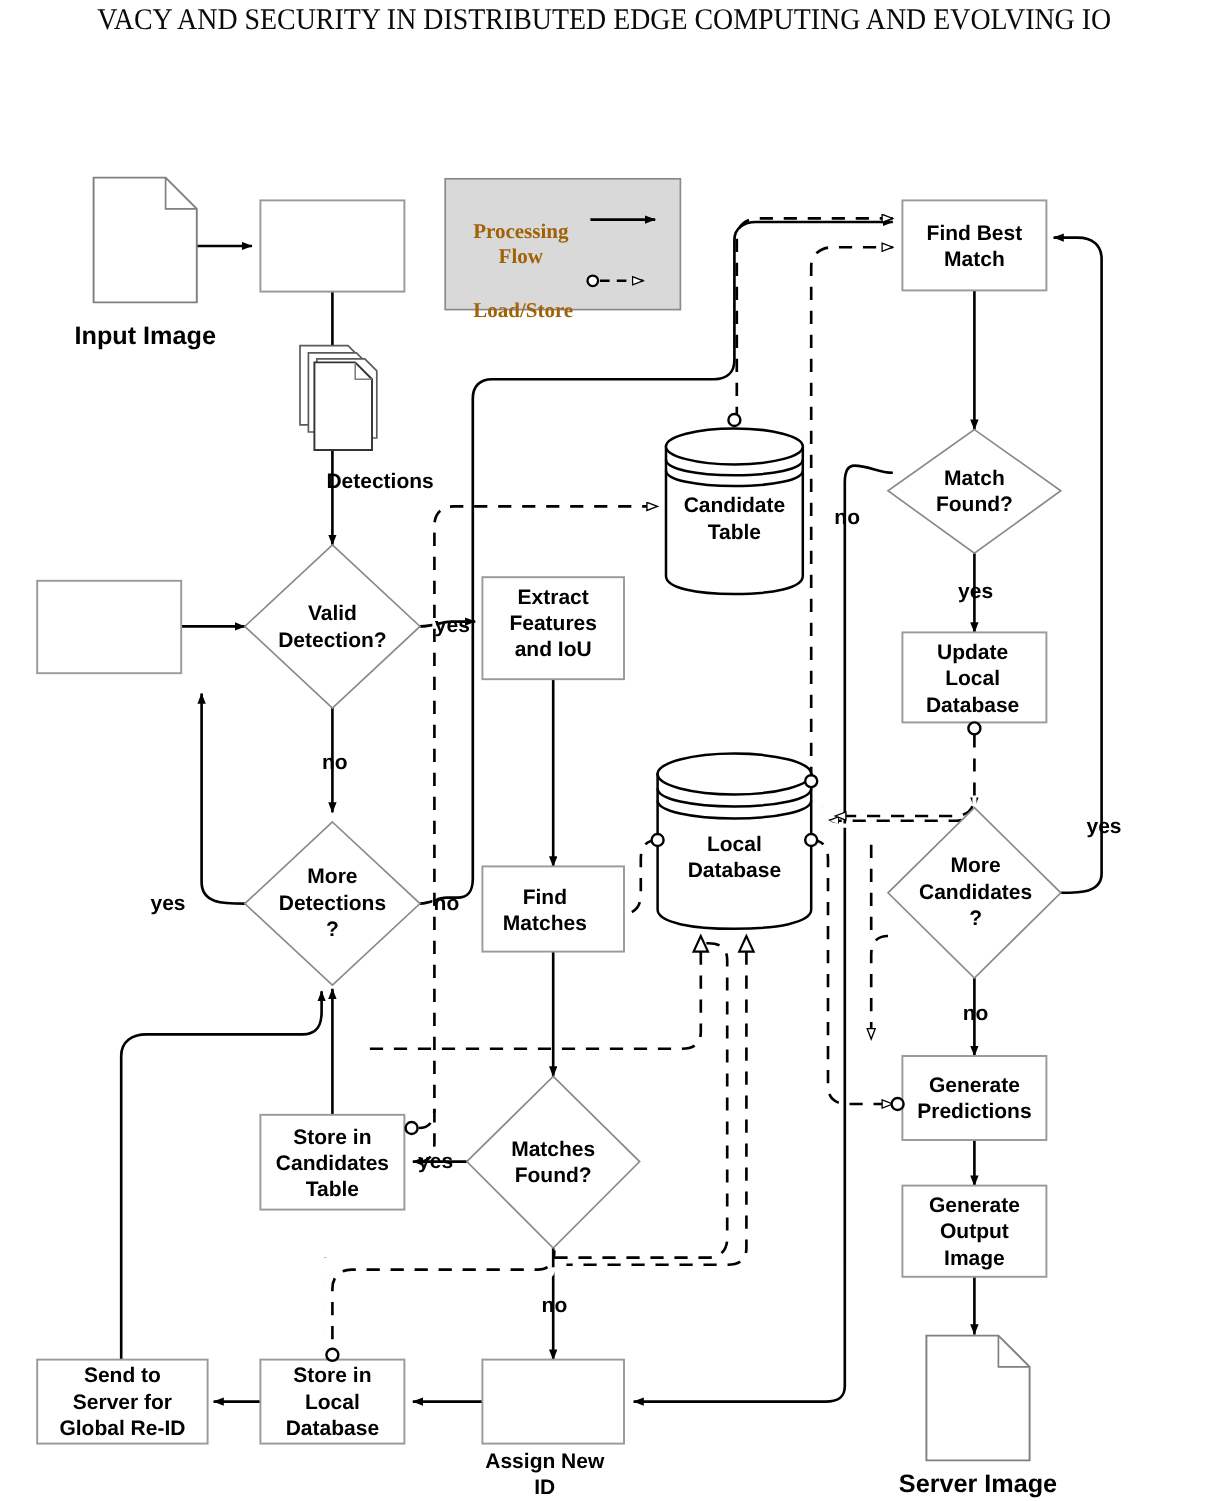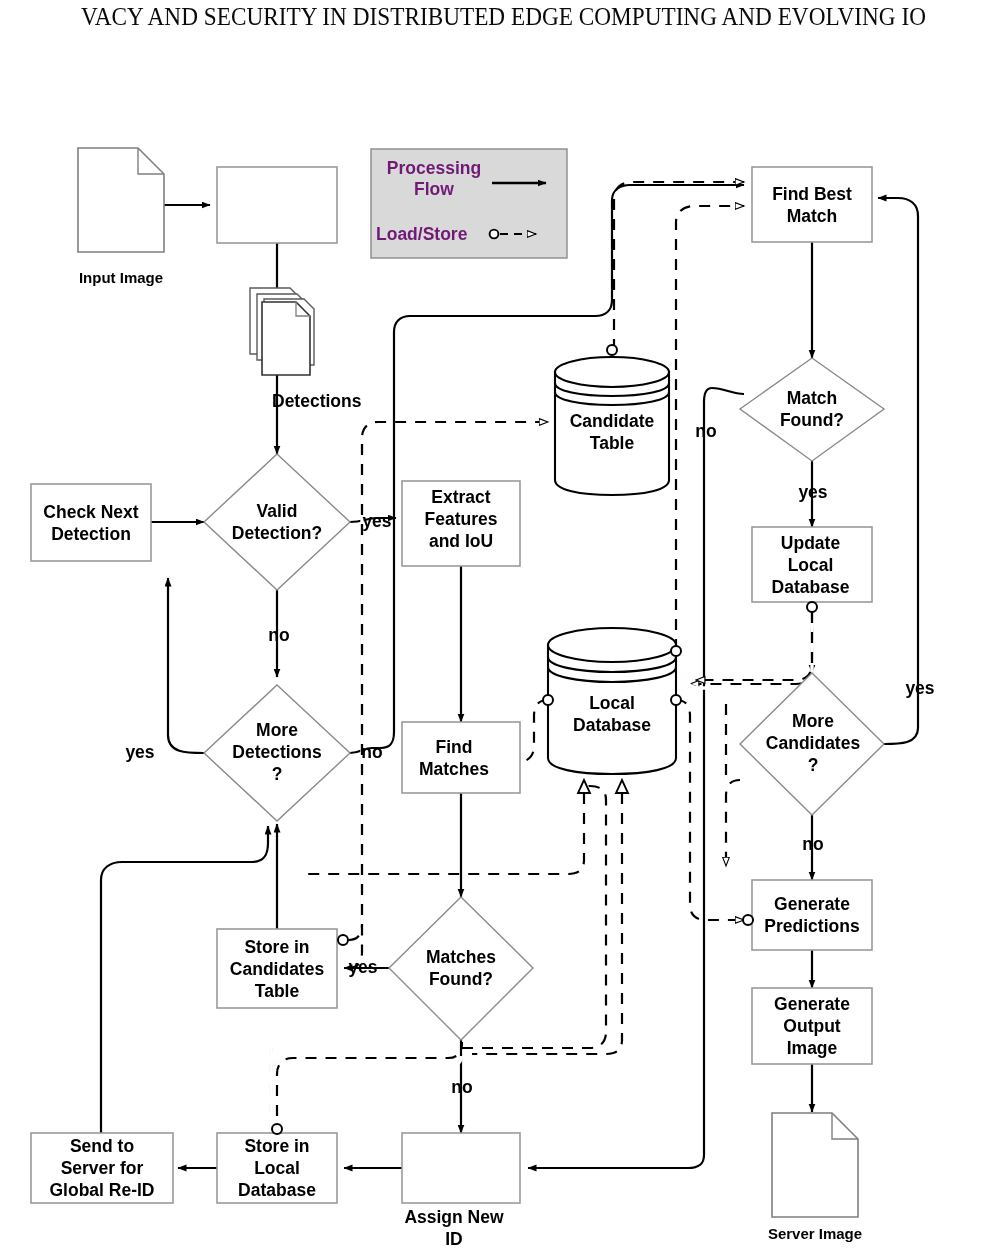--- a/index.html
+++ b/index.html
@@ -33,33 +33,34 @@
     font-weight:bold;
     font-size:17.5px;
     line-height:20px;
     color:#000000;
     text-align:center;
     white-space:pre;
     pointer-events:none;
   }
   .legendlabel{
     position:absolute;
-    font-family:Liberation Sans, sans-serif;
+    font-family:Liberation Serif, serif;
     font-weight:bold;
     font-size:17.5px;
     line-height:21px;
-    color:#701a75;
+    color:#a16207;
     white-space:pre;
     pointer-events:none;
+    margin-top:24px;
   }
   .caption{
     position:absolute;
     font-family:"Liberation Sans",sans-serif;
     font-weight:bold;
-    font-size:15px;
+    font-size:21px;
     color:#000000;
     text-align:center;
     white-space:pre;
     pointer-events:none;
   }
 </style>
 </head>
 <body>
 
 <div id="page-header">VACY AND SECURITY IN DISTRIBUTED EDGE COMPUTING AND EVOLVING IO</div>
@@ -244,22 +245,20 @@
       <path d="M492,183 L546,183" marker-end="url(#arrS)"></path>
     </g>
     <g stroke="#000" fill="none" stroke-width="2.2" stroke-dasharray="8,6">
       <path d="M500,234 L536,234" marker-end="url(#arrO)"></path>
     </g>
     <circle cx="494" cy="234" r="4.4" fill="#fff" stroke="#000" stroke-width="1.9"></circle>
   </g>
 </svg>
 
 
-<div class="nodelabel" style="left:31px;top:484px;width:120px;height:77px;">Check Next
-Detection</div>
 
 <div class="nodelabel" style="left:402px;top:481px;width:118px;height:75px;">Extract
 Features
 and IoU</div>
 
 <div class="nodelabel" style="left:402px;top:722px;width:104px;height:71px;">Find
 Matches</div>
 
 <div class="nodelabel" style="left:217px;top:929px;width:120px;height:79px;">Store in
 Candidates
@@ -335,15 +334,15 @@
 
 <div class="edgelabel" style="left:684px;top:421px;width:44px;">no</div>
 
 <div class="edgelabel" style="left:898px;top:678px;width:44px;">yes</div>
 
 <div class="edgelabel" style="left:791px;top:834px;width:44px;">no</div>
 
 <div class="legendlabel" style="left:381px;top:158px;width:106px;text-align:center;">Processing
 Flow</div>
 
-<div class="legendlabel" style="left:376px;top:224px;width:120px;text-align:left;">Load/Store</div>
+<div class="legendlabel" style="left:376px;top:224px;width:120px;text-align:center;">Load/Store</div>
 
 </div>
 
 </body></html>

